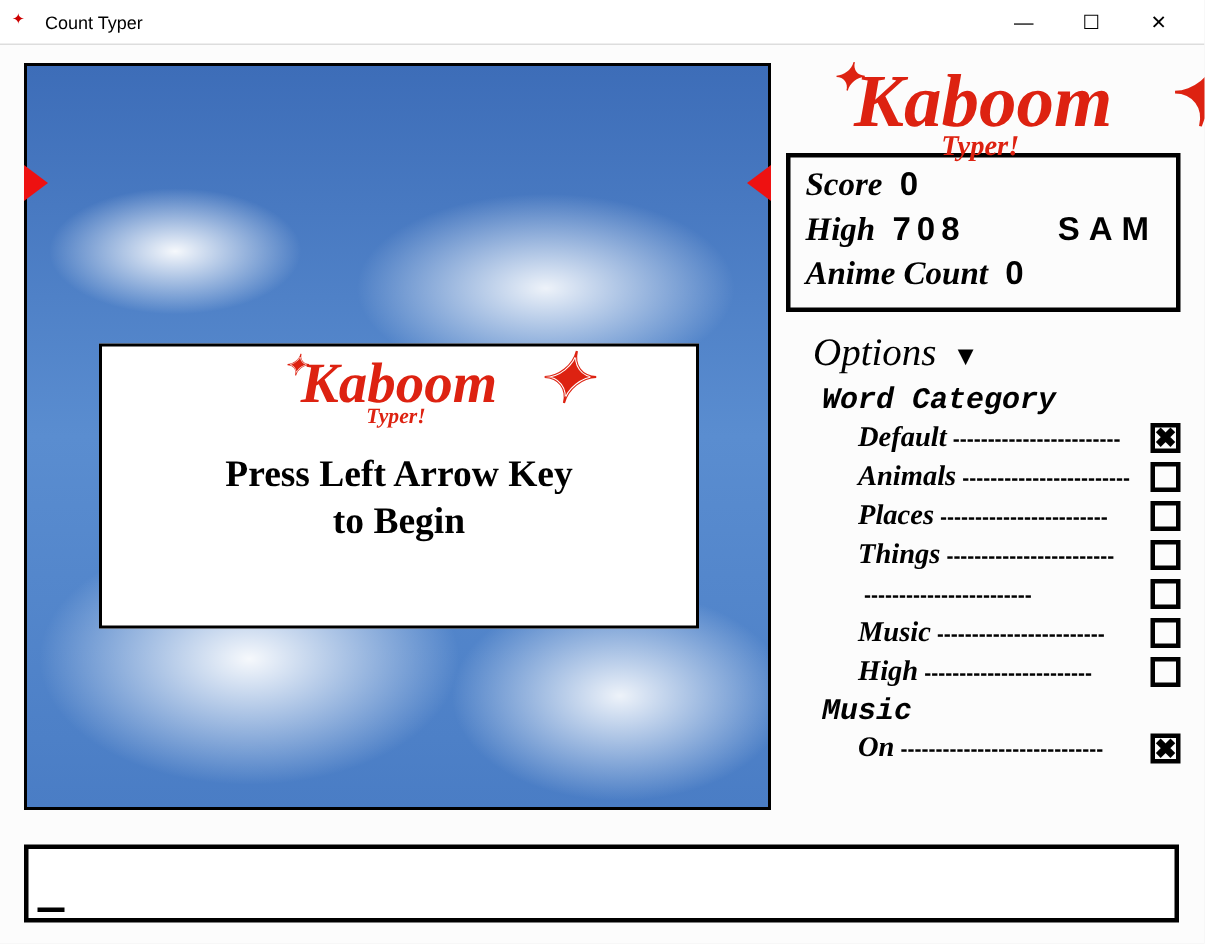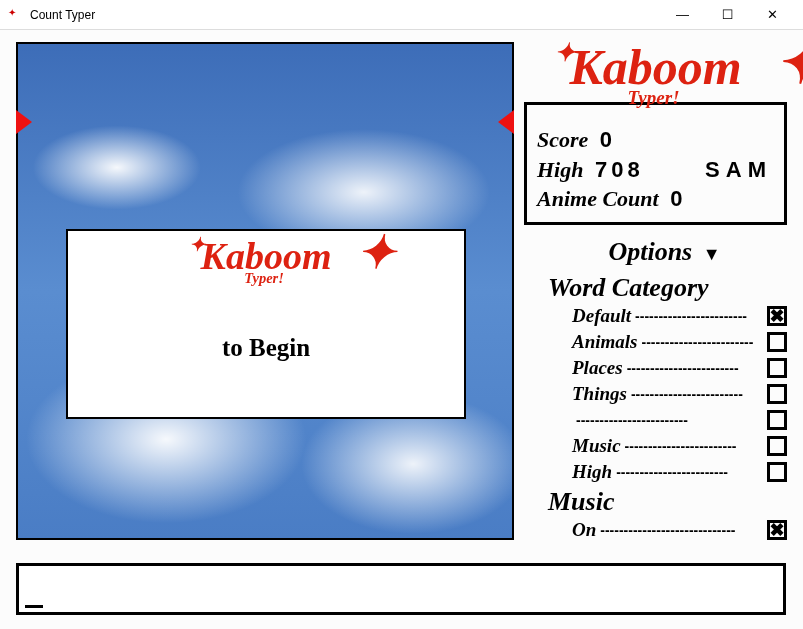--- a/index.html
+++ b/index.html
@@ -120,21 +120,21 @@
     display: flex;
     flex-direction: column;
   }
   .top-logo {
     text-align: center;
     height: 58px;
     margin-bottom: 2px;
   }
   .score-box {
     border: 3px solid #000;
-    padding: 20px 10px 8px 10px;
+    padding: 3px 10px 8px 10px;
     font-family: 'Brush Script MT', cursive;
     font-style: italic;
     font-weight: bold;
     font-size: 22px;
     line-height: 1.35;
     margin-bottom: 12px;
   }
   .score-box .row { white-space: nowrap; }
   .score-box .label { font-family: 'Brush Script MT', cursive; }
   .score-box .val {
@@ -146,32 +146,31 @@
   .score-box .high-name {
     font-family: Arial, sans-serif;
     font-style: normal;
     letter-spacing: 6px;
     float: right;
     margin-right: 2px;
   }
   .options-hdr {
     font-family: 'Brush Script MT', cursive;
     font-style: italic;
-    font-weight: bold;
+    font-weight: normal;
     font-size: 26px;
     margin-left: 18px;
     margin-bottom: 4px;
-    text-align: center;
   }
   .options-hdr .tri { font-size: 18px; font-style: normal; font-family: Arial; margin-left: 4px; }
   .category-hdr, .music-hdr {
-    font-family: Liberation Serif, serif;
-    font-style: italic;
-    font-weight: bold;
-    font-size: 26px;
+    font-family: Liberation Mono, monospace;
+    font-style: italic;
+    font-weight: bold;
+    font-size: 20px;
     margin-left: 24px;
     margin-top: 2px;
   }
   .opt-row {
     display: flex;
     align-items: center;
     font-family: 'Brush Script MT', cursive;
     font-style: italic;
     font-weight: bold;
     font-size: 19px;
@@ -238,21 +237,21 @@
       <div class="sky-arrow-left"></div>
       <div class="sky-arrow-right"></div>
       <div class="center-card">
         <div class="kaboom-logo small">
           <span class="sparkle-l">✦</span>
           <span>Kaboom</span>
           <span class="sparkle-r">✦</span>
           <span class="typer">Typer!</span>
         </div>
         <div class="press-text">
-          <br>
+          <span>Press Left Arrow Key</span><br>
           <span>to Begin</span>
         </div>
       </div>
     </div>
 
     <div class="right-col">
       <div class="top-logo">
         <div class="kaboom-logo big">
           <span class="sparkle-l">✦</span>
           <span>Kaboom</span>

